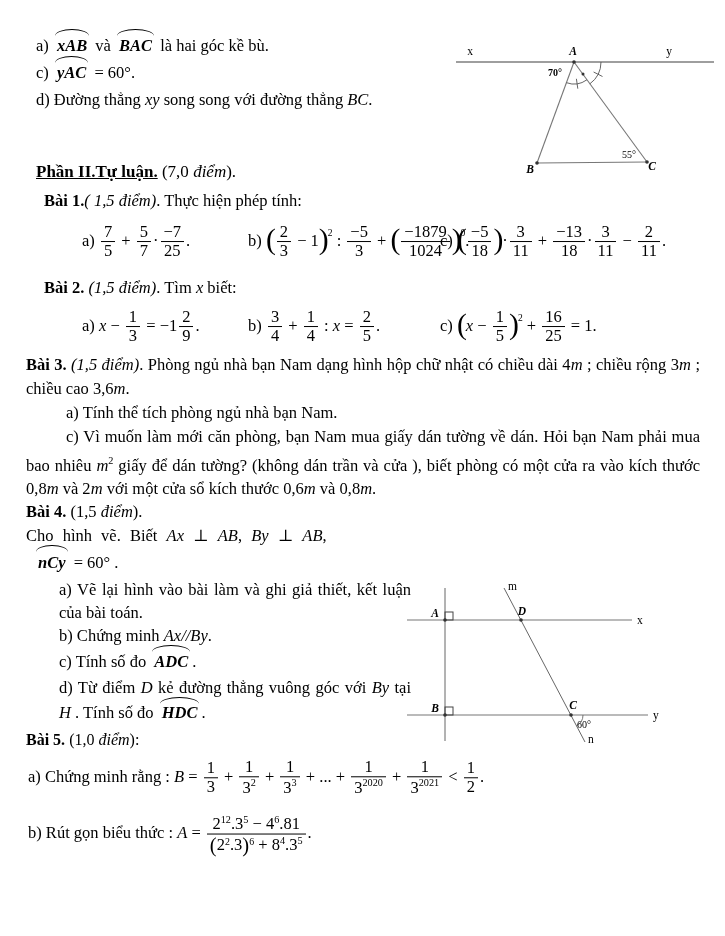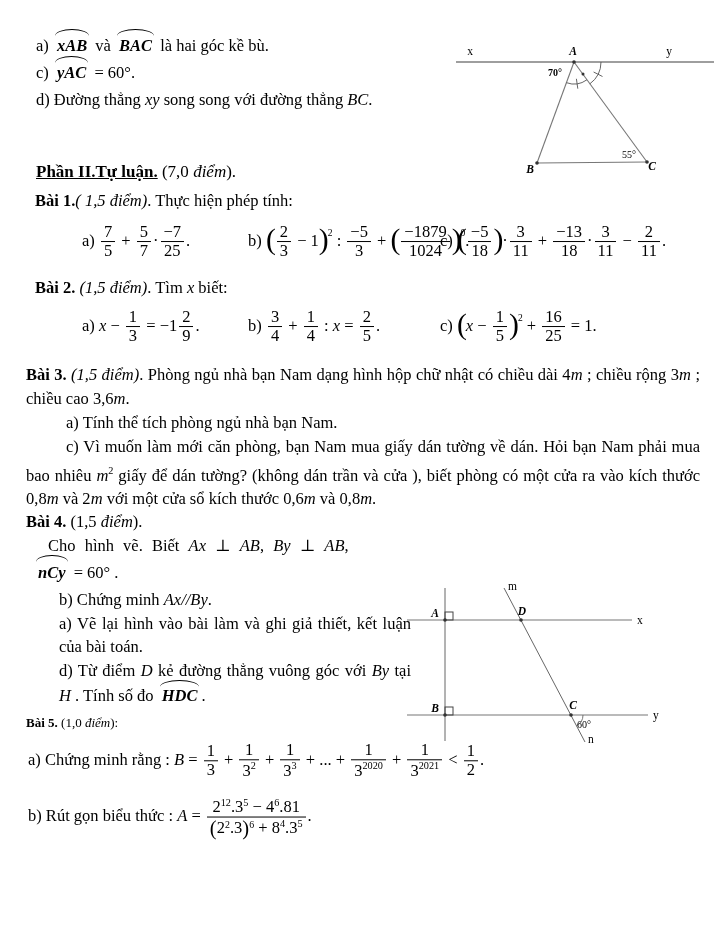--- a/index.html
+++ b/index.html
@@ -24,41 +24,41 @@
     border-top:1.4px solid #000;border-radius:50% 50% 0 0 / 100% 100% 0 0}
   
   .bp{font-size:1.8em;line-height:0;vertical-align:-0.12em;letter-spacing:-1px}
   .bp + sup{font-size:0.58em;vertical-align:1.05em}
   .mp{font-size:1.25em;line-height:0;vertical-align:-0.08em}
   .mp + sup{font-size:0.6em;vertical-align:0.55em}
 
   .intro{margin:8px 0 0 10px}
   .intro .line{line-height:27px}
   .p2-heading{margin:48px 0 0 10px;line-height:22px;font-size:17px}
-  .bai-header{margin:6px 0 0 9px;line-height:23px}
+  .bai-header{margin:6px 0 0 18px;line-height:23px}
   .expr-row{position:relative;margin-top:2px}
   .expr-row .expr{position:absolute;top:50%;transform:translateY(-50%);white-space:nowrap}
   .row-b1{height:56px}
   .row-b2{height:52px}
   .row-b1 .e-a,.row-b2 .e-a{left:56px}
   .row-b1 .e-b,.row-b2 .e-b{left:222px}
   .row-b1 .e-c,.row-b2 .e-c{left:414px}
-  .bai3{margin-top:10px}
+  .bai3{}
   .bai3 .par{width:674px;text-align:justify;line-height:24px}
   .bai3 .sub{margin-left:40px;line-height:23px}
   .bai3 .parc{width:674px;text-align:justify;line-height:23.5px;text-indent:40px;margin-top:1px}
   .bai4-header{margin-top:0;line-height:23px}
   .bai4-body{position:relative;width:382px}
-  .b4-l1{margin-left:22px;line-height:25px;word-spacing:5px}
+  .b4-l1{line-height:25px;word-spacing:5px}
   .b4-l2{line-height:30px;margin-left:8px}
   .b4-item{margin-left:33px;width:352px;text-align:justify;line-height:23px}
   .b4-b{line-height:24px}
   .b4-c{line-height:27px}
   .b4-d{line-height:25px}
-  .bai5-header{margin-top:4px;line-height:22px;font-size:13px}
+  .bai5-header{margin-top:4px;line-height:22px;font-size:16px}
   .row-b5a{height:50px;position:relative}
   .row-b5b{height:58px;position:relative}
   .row-b5a .expr,.row-b5b .expr{left:2px}
 
   .figure{position:absolute}
   #fig1{left:450px;top:34px;width:272px;height:152px}
   #fig2{left:403px;top:576px;width:318px;height:184px}
   svg text{font-family:"Liberation Serif","DejaVu Serif",serif}
   .ptlabel{font-style:italic;font-weight:bold;font-size:11.5px}
   .axlabel{font-size:11.5px}
@@ -94,22 +94,23 @@
   <div class="bai3">
     <div class="par"><b>Bài 3.</b> <i>(1,5 điểm)</i>. Phòng ngủ nhà bạn Nam dạng hình hộp chữ nhật có chiều dài 4<i>m</i> ; chiều rộng 3<i>m</i> ; chiều cao 3,6<i>m</i>.</div>
     <div class="sub">a) Tính thể tích phòng ngủ nhà bạn Nam.</div>
     <div class="parc">c) Vì muốn làm mới căn phòng, bạn Nam mua giấy dán tường về dán. Hỏi bạn Nam phải mua bao nhiêu <i>m</i><sup>2</sup> giấy để dán tường? (không dán trần và cửa ), biết phòng có một cửa  ra vào kích thước 0,8<i>m</i> và 2<i>m</i>  với một cửa sổ kích thước 0,6<i>m</i> và 0,8<i>m</i>.</div>
   </div>
 
   <div class="bai4-header"><b>Bài 4.</b> (1,5 <i>điểm</i>).</div>
   <div class="bai4-body">
     <div class="b4-l1">Cho hình vẽ. Biết <i>Ax</i> ⊥ <i>AB</i>, <i>By</i> ⊥ <i>AB</i>,</div>
     <div class="b4-l2"><h><i>nCy</i></h> = 60° .</div>
+    <div class="b4-item">a) Vẽ lại hình vào bài làm và ghi giả thiết, kết luận của bài toán.</div>
     <div class="b4-item b4-b">b) Chứng minh <i>Ax</i><i>//</i><i>By</i>.</div>
-    <div class="b4-item">a) Vẽ lại hình vào bài làm và ghi giả thiết, kết luận của bài toán.</div>
+    <div class="b4-item b4-c">c) Tính số đo <h><i>ADC</i></h>.</div>
     <div class="b4-item b4-d">d) Từ điểm <i>D</i> kẻ đường thẳng vuông góc với <i>By</i> tại <i>H</i> . Tính số đo <h><i>HDC</i></h>.</div>
   </div>
 
   <div class="bai5-header"><b>Bài 5.</b> (1,0 <i>điểm</i>):</div>
   <div class="expr-row row-b5a">
     <span class="expr">a) Chứng minh rằng : <i>B</i> = <f><n>1</n><d>3</d></f> + <f><n>1</n><d>3<sup>2</sup></d></f> + <f><n>1</n><d>3<sup>3</sup></d></f> + ... + <f><n>1</n><d>3<sup>2020</sup></d></f> + <f><n>1</n><d>3<sup>2021</sup></d></f> &lt; <f><n>1</n><d>2</d></f>.</span>
   </div>
   <div class="expr-row row-b5b">
     <span class="expr">b) Rút gọn biểu thức : <i>A</i> = <f><n>2<sup>12</sup>.3<sup>5</sup> − 4<sup>6</sup>.81</n><d><span class="mp">(</span>2<sup>2</sup>.3<span class="mp">)</span><sup>6</sup> + 8<sup>4</sup>.3<sup>5</sup></d></f>.</span>
   </div>

